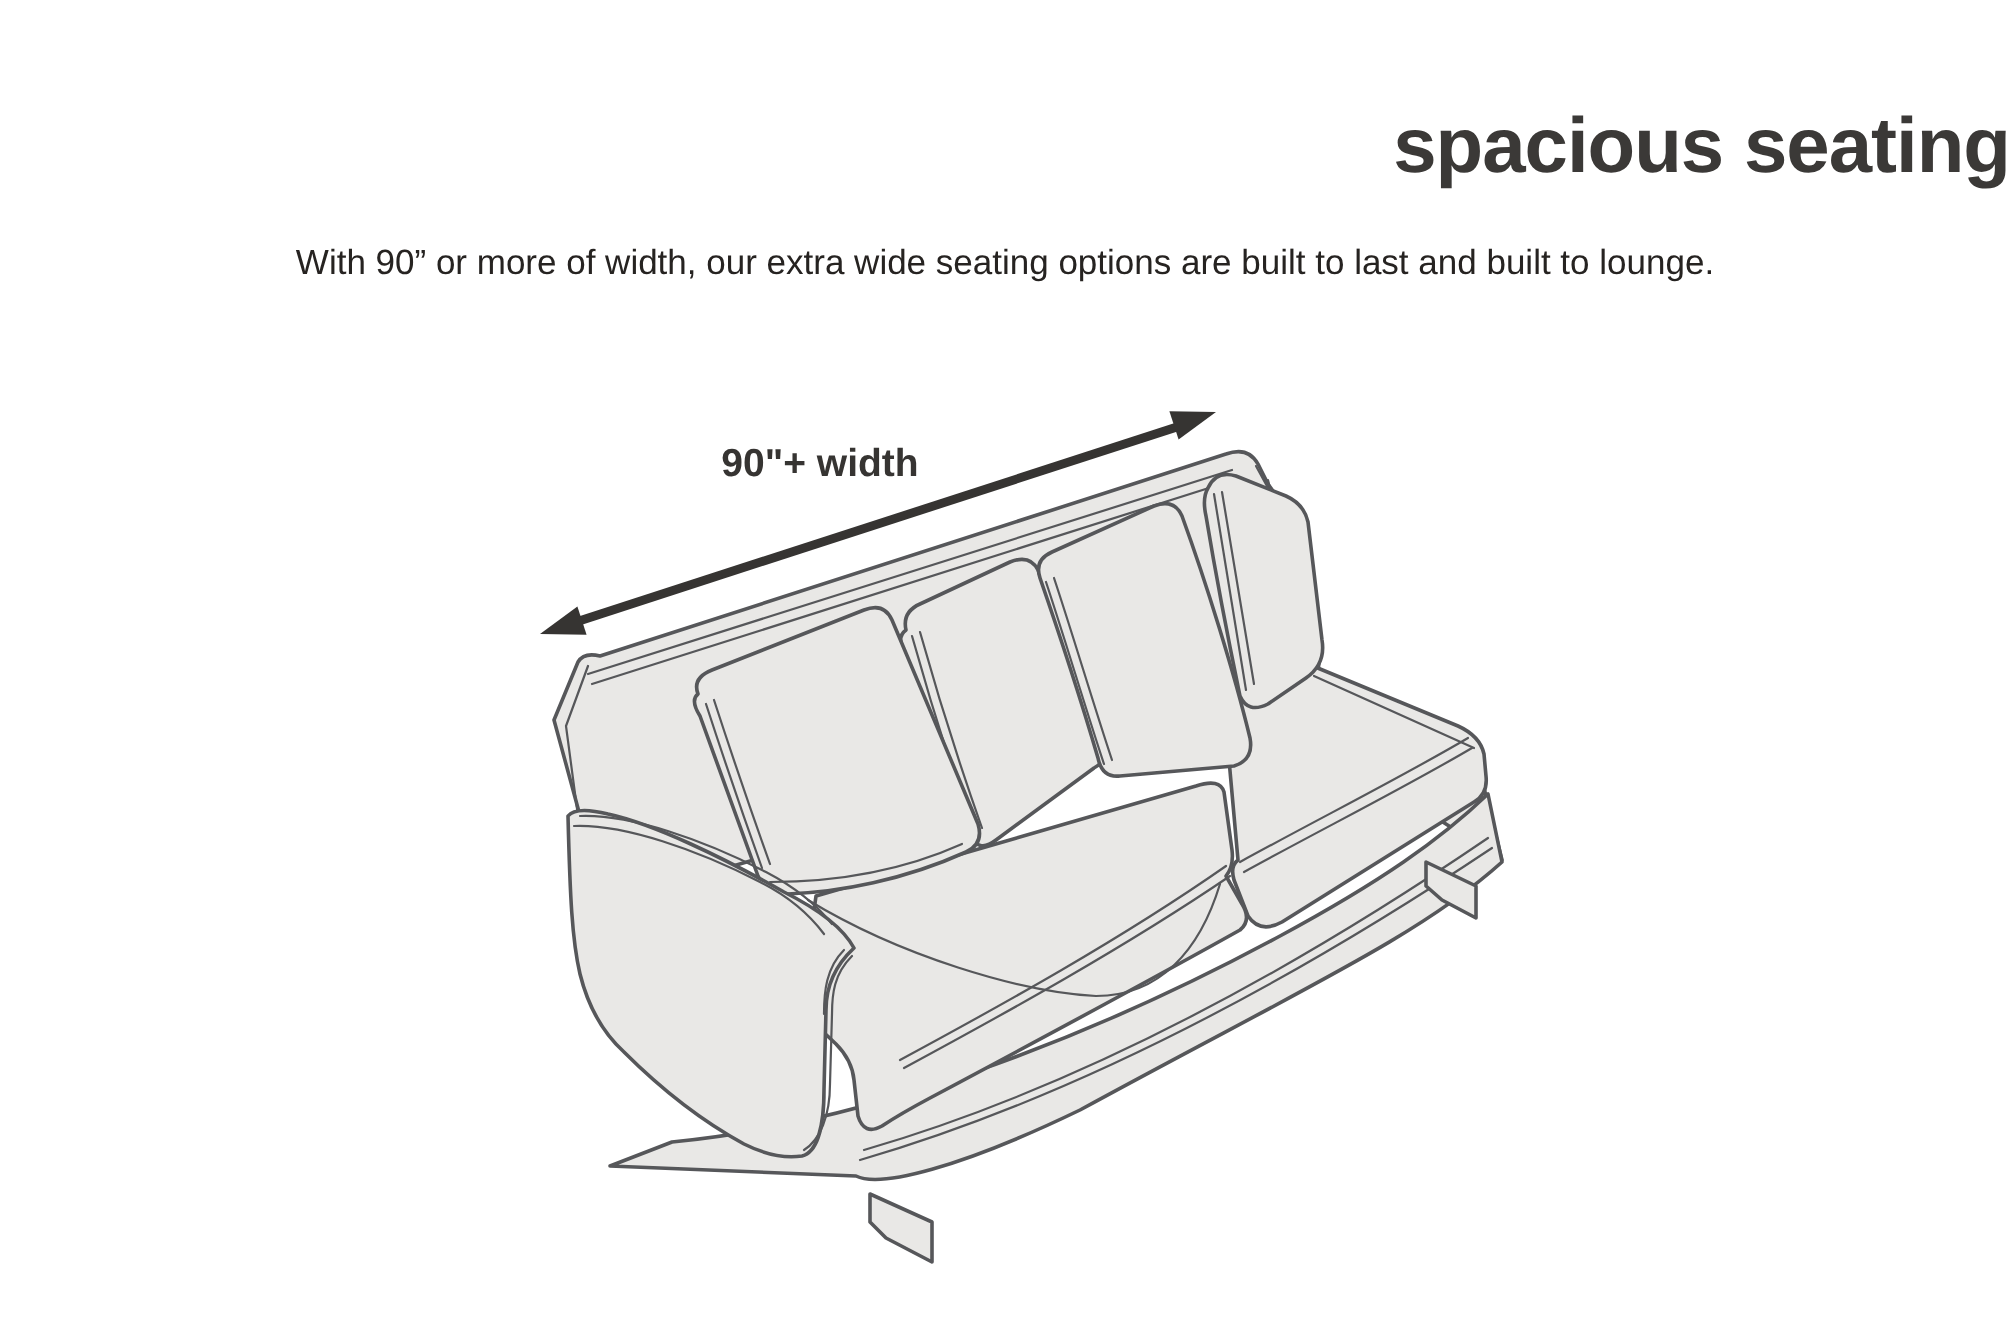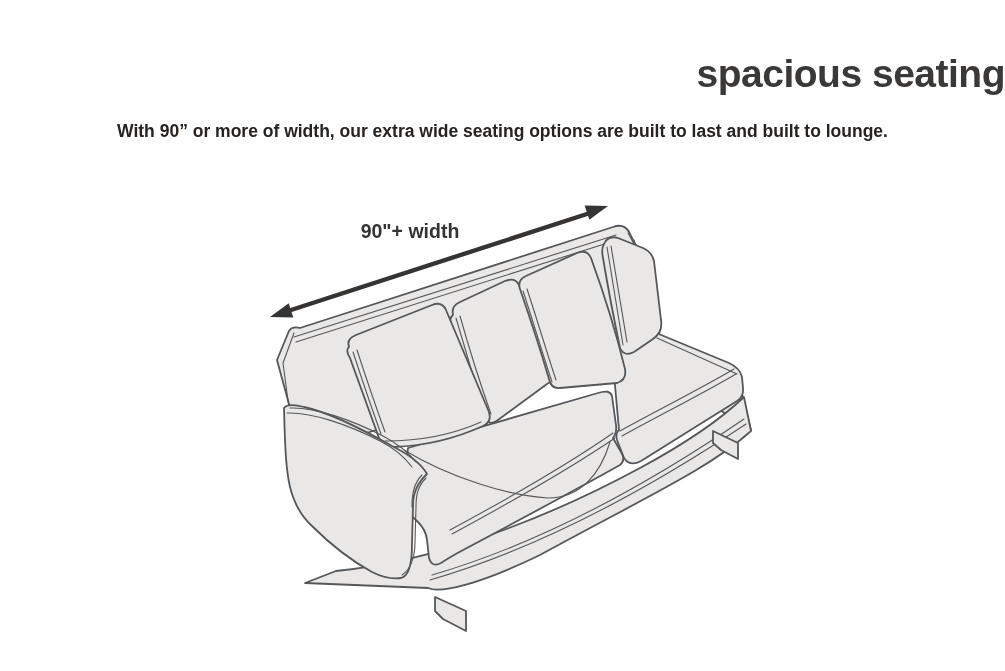--- a/index.html
+++ b/index.html
@@ -13,21 +13,21 @@
   .title{
     position:absolute;top:52px;left:0;width:100%;
     text-align:right;
     font-size:39px;font-weight:700;letter-spacing:-0.5px;
     color:var(--title-color,#3b3937);
     margin:0;
   }
   .descr{
     position:absolute;top:119px;left:0;width:100%;
     text-align:center;
-    font-size:17.5px;line-height:25.5px;font-weight:700;
+    font-size:17.5px;line-height:25.5px;font-weight:400;
     color:var(--body-color,#262321);
   }
   .descr p{margin:0;}
   svg.illustration{position:absolute;left:0;top:0;width:1005px;height:671px;}
   .sofa-fill{fill:var(--sofa-fill,#e9e8e6);stroke:var(--outline-color,#56575a);stroke-width:1.8;stroke-linejoin:round;stroke-linecap:round;}
   .sofa-line{fill:none;stroke:var(--outline-color,#56575a);stroke-width:1.1;stroke-linejoin:round;stroke-linecap:round;}
   .dim-stroke{stroke:var(--arrow-color,#363432);stroke-width:4.4;fill:none;}
   .dim-head{fill:var(--arrow-color,#363432);stroke:none;}
   .dim-text{
     font-family:"Liberation Sans","DejaVu Sans",sans-serif;

